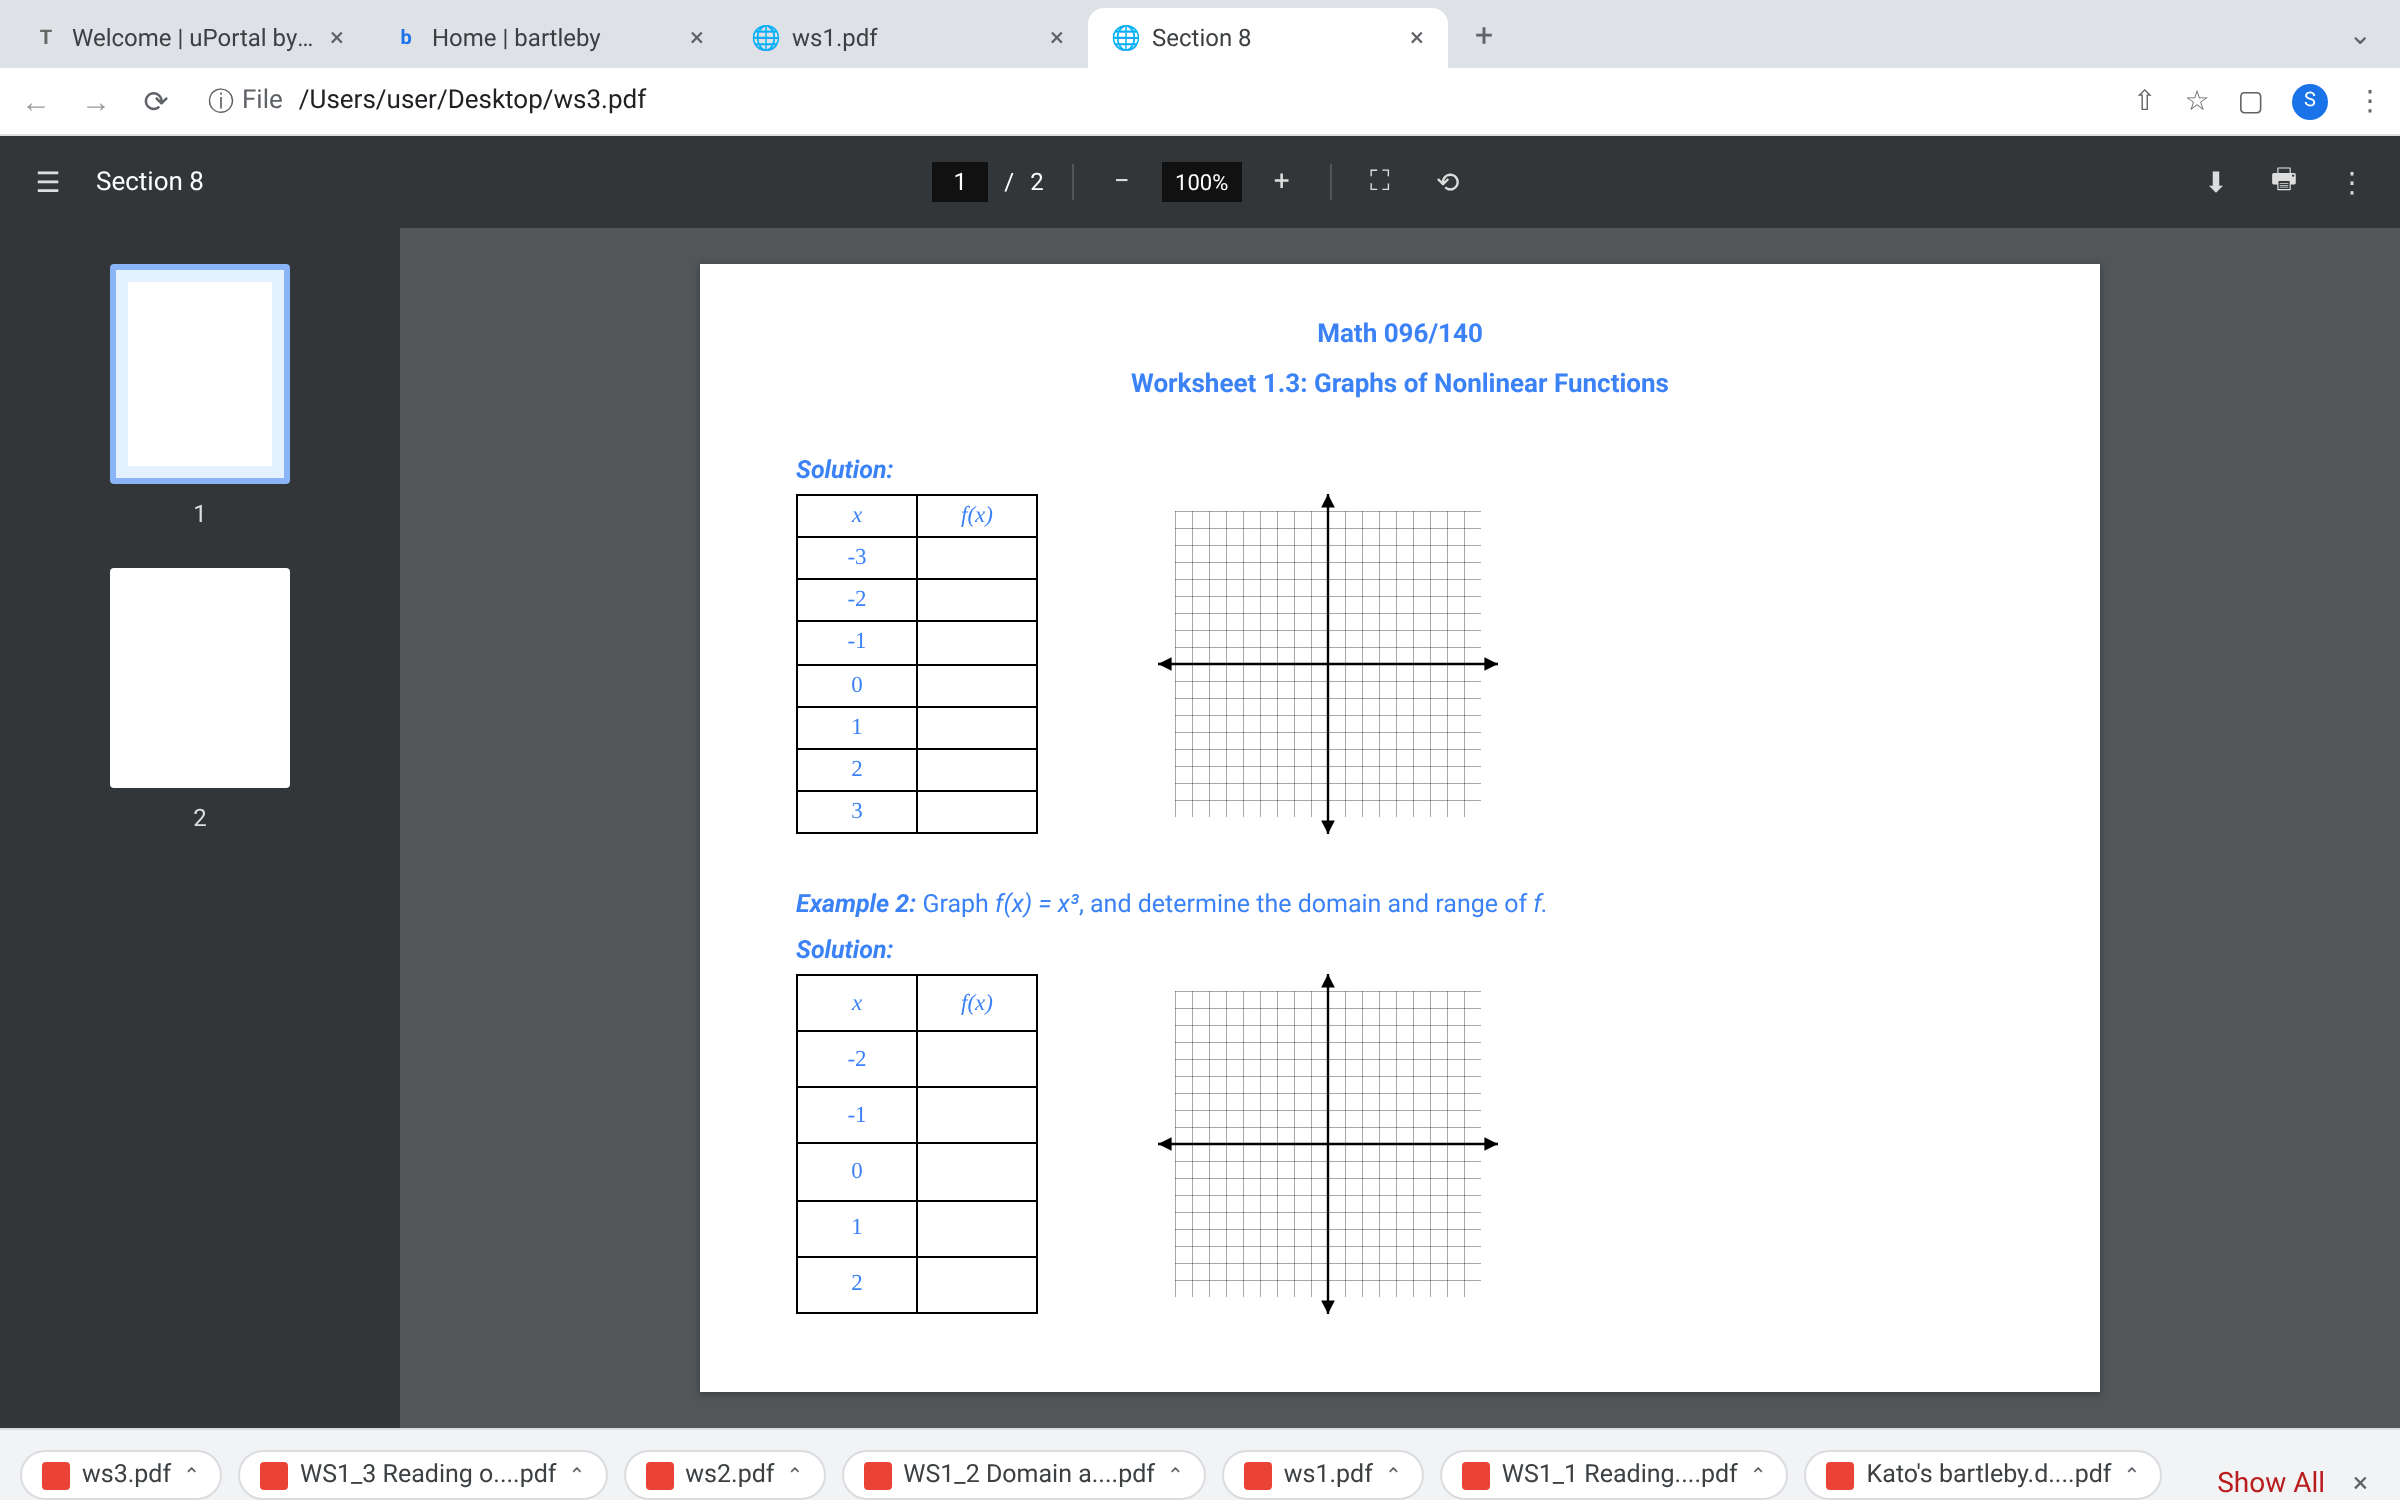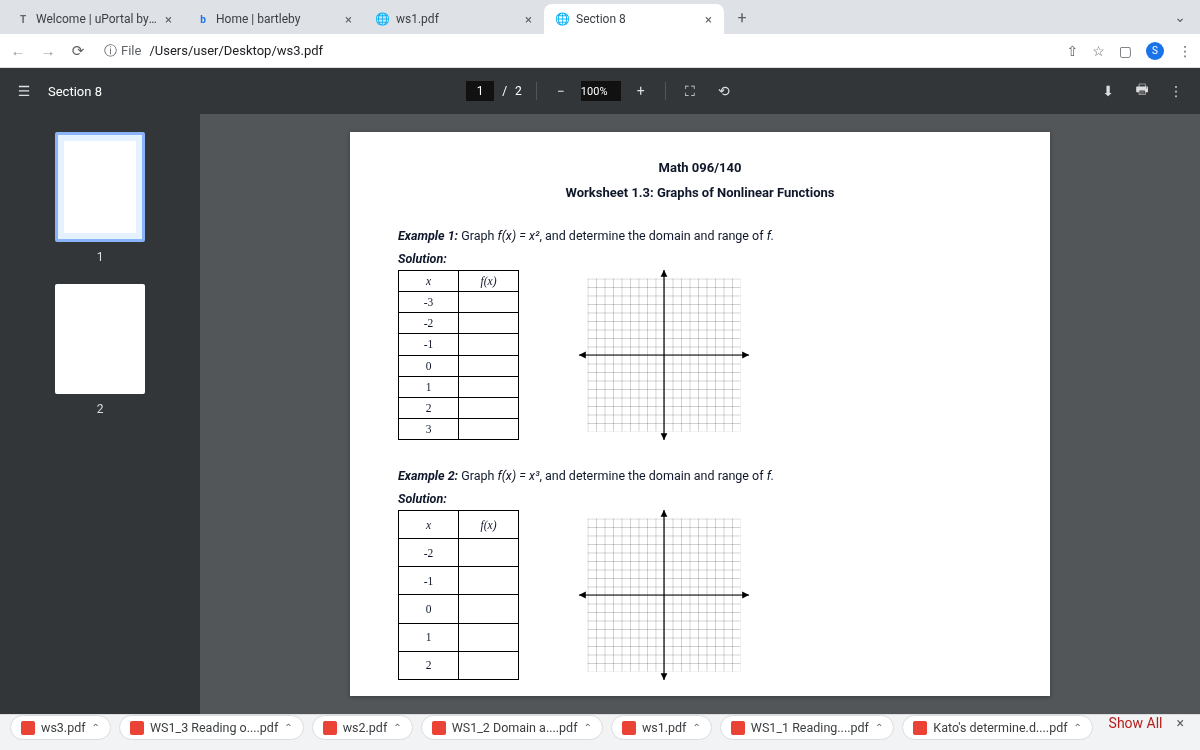--- a/index.html
+++ b/index.html
@@ -19,43 +19,43 @@
 .url-area .proto { display: flex; align-items: center; gap: 4px; }
 .url-area .path { color: #202124; }
 .right-icons { display: flex; align-items: center; gap: 14px; color: #5f6368; font-size: 14px; }
 .avatar { width: 18px; height: 18px; border-radius: 50%; background: #1a73e8; color: #fff; font-size: 10px; display: flex; align-items: center; justify-content: center; }
 .pdf-toolbar { display: flex; align-items: center; height: 46px; background: #323639; color: #fff; padding: 0 14px; gap: 14px; }
 .pdf-title { font-size: 13px; flex: 0 0 auto; }
 .pdf-toolbar .spacer { flex: 1; }
 .page-ctrl { display: flex; align-items: center; gap: 8px; font-size: 12px; }
 .page-input { width: 28px; height: 20px; background: #111; color: #fff; border: none; text-align: center; font-size: 12px; }
 .zoom-ctrl { display: flex; align-items: center; gap: 10px; font-size: 12px; }
-.zoom-input { width: 40px; height: 20px; background: #111; color: #fff; border: none; font-size: 11px; }
+.zoom-input { width: 40px; height: 20px; background: #111; color: #fff; border: none; text-align: center; font-size: 11px; }
 .tb-icon { width: 20px; height: 20px; display: flex; align-items: center; justify-content: center; cursor: pointer; font-size: 14px; color: #ddd; }
 .divider-v { width: 1px; height: 18px; background: #555; }
 .pdf-body { flex: 1; display: flex; background: #525659; overflow: hidden; }
 .thumbnails { width: 200px; background: #323639; padding: 18px; overflow-y: auto; display: flex; flex-direction: column; align-items: center; gap: 8px; }
 .thumb { width: 90px; height: 110px; background: #fff; border: 3px solid transparent; border-radius: 2px; position: relative; cursor: pointer; }
 .thumb.selected { border-color: #8ab4f8; background: linear-gradient(#e4f1ff,#e4f1ff); }
 .thumb-inner { position: absolute; inset: 6px; background: #fff; font-size: 2px; color: #999; }
 .thumb-label { color: #ddd; font-size: 12px; margin-bottom: 12px; }
 .page-area { flex: 1; overflow: auto; display: flex; justify-content: center; padding: 18px 0; }
-.page { width: 700px; background: #fff; box-shadow: 0 1px 4px rgba(0,0,0,.3); padding: 28px 48px; font-family: "Times New Roman", serif; font-size: 12.5px; color: #0f172a; }
+.page { width: 700px; background: #fff; box-shadow: 0 1px 4px rgba(0,0,0,.3); padding: 28px 48px; font-family: "Times New Roman", serif; font-size: 12.5px; color: #3b82f6; }
 .page h1 { text-align: center; font-size: 13px; font-weight: bold; margin-bottom: 10px; }
 .page h2 { text-align: center; font-size: 13px; font-weight: bold; margin-bottom: 28px; }
 .example-row { margin-top: 6px; }
 .example-row b { font-style: italic; }
 .solution-label { font-style: italic; font-weight: bold; margin-top: 8px; }
 .solution-block { display: flex; gap: 60px; margin-top: 4px; margin-bottom: 28px; }
 table.vals { border-collapse: collapse; }
 table.vals th, table.vals td { border: 1px solid #000; padding: 1px 0; font-size: 11.5px; text-align: center; width: 60px; font-weight: normal; font-family: "Times New Roman", serif; }
 table.vals th { font-style: italic; }
 .grid-plot { width: 170px; height: 170px; position: relative; }
 .grid-plot svg { width: 100%; height: 100%; }
-.downloads-bar { height: 36px; background: #f1f3f4; border-top: 1px solid #dadce0; display: flex; align-items: flex-start; padding: 0 10px; gap: 8px; font-size: 12.5px; color: #3c4043; }
+.downloads-bar { height: 36px; background: #f1f3f4; border-top: 1px solid #dadce0; display: flex; align-items: flex-end; padding: 0 10px; gap: 8px; font-size: 12.5px; color: #3c4043; }
 .dl-item { display: flex; align-items: center; gap: 6px; padding: 4px 10px; border: 1px solid #dadce0; border-radius: 14px; background: #fff; cursor: pointer; }
 .dl-item .caret { font-size: 10px; color: #5f6368; }
 .dl-icon { width: 14px; height: 14px; background: #ea4335; border-radius: 2px; display: inline-block; }
 .dl-showall { margin-left: auto; color: #b91c1c; cursor: pointer; font-size: 14px; }
 .dl-close { font-size: 14px; color: #5f6368; cursor: pointer; padding: 0 6px; }
 </style>
 </head>
 <body>
 
 <div class="tab-strip">
@@ -139,24 +139,20 @@
         <div class="thumb-inner"></div>
       </div>
     <div class="thumb-label">2</div>
   </div>
 
   <div class="page-area">
     <div class="page">
       <h1>Math 096/140</h1>
       <h2>Worksheet 1.3: Graphs of Nonlinear Functions</h2>
 
-      <div class="example-row">
-        <b><span>Example 1:</span></b>
-        <span>Graph </span><i>f(x) = x²</i><span>, and determine the domain and range of </span><i>f.</i>
-      </div>
       <div class="solution-label">Solution:</div>
       <div class="solution-block">
         <table class="vals">
           <tbody>
               <tr>
                 <th>x</th>
                 <th>f(x)</th>
               </tr>
           <tr>
                 <td>-3</td>
@@ -282,18 +278,18 @@
       <span>ws1.pdf</span>
       <span class="caret">⌃</span>
     </div>
   <div class="dl-item">
       <span class="dl-icon"></span>
       <span>WS1_1 Reading....pdf</span>
       <span class="caret">⌃</span>
     </div>
   <div class="dl-item">
       <span class="dl-icon"></span>
-      <span>Kato's determine.d....pdf</span>
+      <span>Kato's bartleby.d....pdf</span>
       <span class="caret">⌃</span>
     </div>
   <span class="dl-showall">Show All</span>
   <span class="dl-close">×</span>
 </div>
 
 </body></html>

